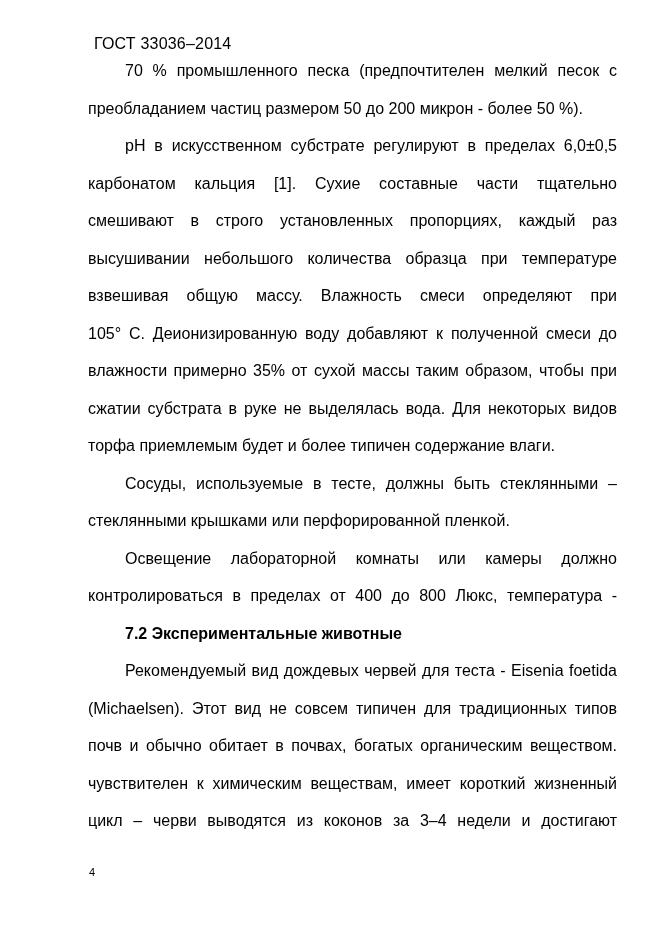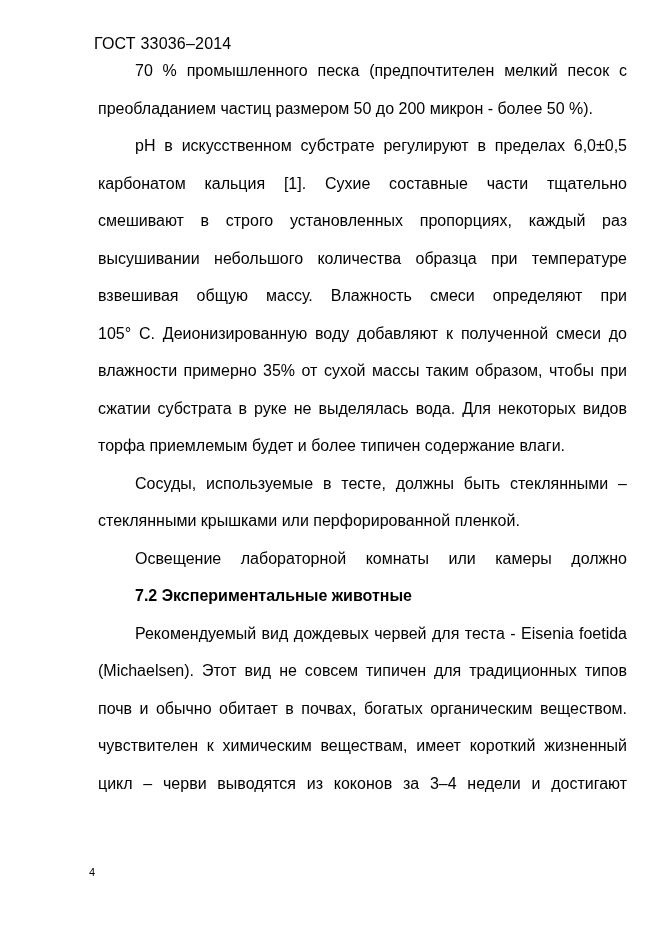--- a/index.html
+++ b/index.html
@@ -25,21 +25,20 @@
     line-height: 22px;
     letter-spacing: 0.2px;
     white-space: nowrap;
     margin-left: 6px;
   }
   .doc-body {
     position: absolute;
     left: 88px;
     top: 52px;
     width: 529px;
-    margin-left: 10px;
   }
   .line {
     height: 37.5px;
     line-height: 37.5px;
     font-size: 16px;
     overflow: hidden;
   }
   .line.just {
     text-align: justify;
     text-align-last: justify;
@@ -81,20 +80,21 @@
       <div class="line just"><span>смешивают в строго установленных пропорциях, каждый раз</span></div>
       <div class="line just"><span>высушивании небольшого количества образца при температуре</span></div>
       <div class="line just"><span>взвешивая общую массу. Влажность смеси определяют при</span></div>
       <div class="line just"><span>105° С. Деионизированную воду добавляют к полученной смеси до</span></div>
       <div class="line just"><span>влажности примерно 35% от сухой массы таким образом, чтобы при</span></div>
       <div class="line just"><span>сжатии субстрата в руке не выделялась вода. Для некоторых видов</span></div>
       <div class="line"><span>торфа приемлемым будет и более типичен содержание влаги.</span></div>
       <div class="line just indent"><span>Сосуды, используемые в тесте, должны быть стеклянными –</span></div>
       <div class="line"><span>стеклянными крышками или перфорированной пленкой.</span></div>
       <div class="line just indent"><span>Освещение лабораторной комнаты или камеры должно</span></div>
+      <div class="line just"><span>контролироваться в пределах от 400 до 800 Люкс, температура -</span></div>
       <div class="line indent heading"><span>7.2 Экспериментальные животные</span></div>
       <div class="line just indent"><span>Рекомендуемый вид дождевых червей для теста - </span><span class="seg-italic">Eisenia foetida</span></div>
       <div class="line just"><span>(Michaelsen). Этот вид не совсем типичен для традиционных типов</span></div>
       <div class="line just"><span>почв и обычно обитает в почвах, богатых органическим веществом. Он</span></div>
       <div class="line just"><span>чувствителен к химическим веществам, имеет короткий жизненный</span></div>
       <div class="line just"><span>цикл – черви выводятся из коконов за 3–4 недели и достигают половой</span></div>
     </div>
 
   <div class="page-number">4</div>
 </div>

